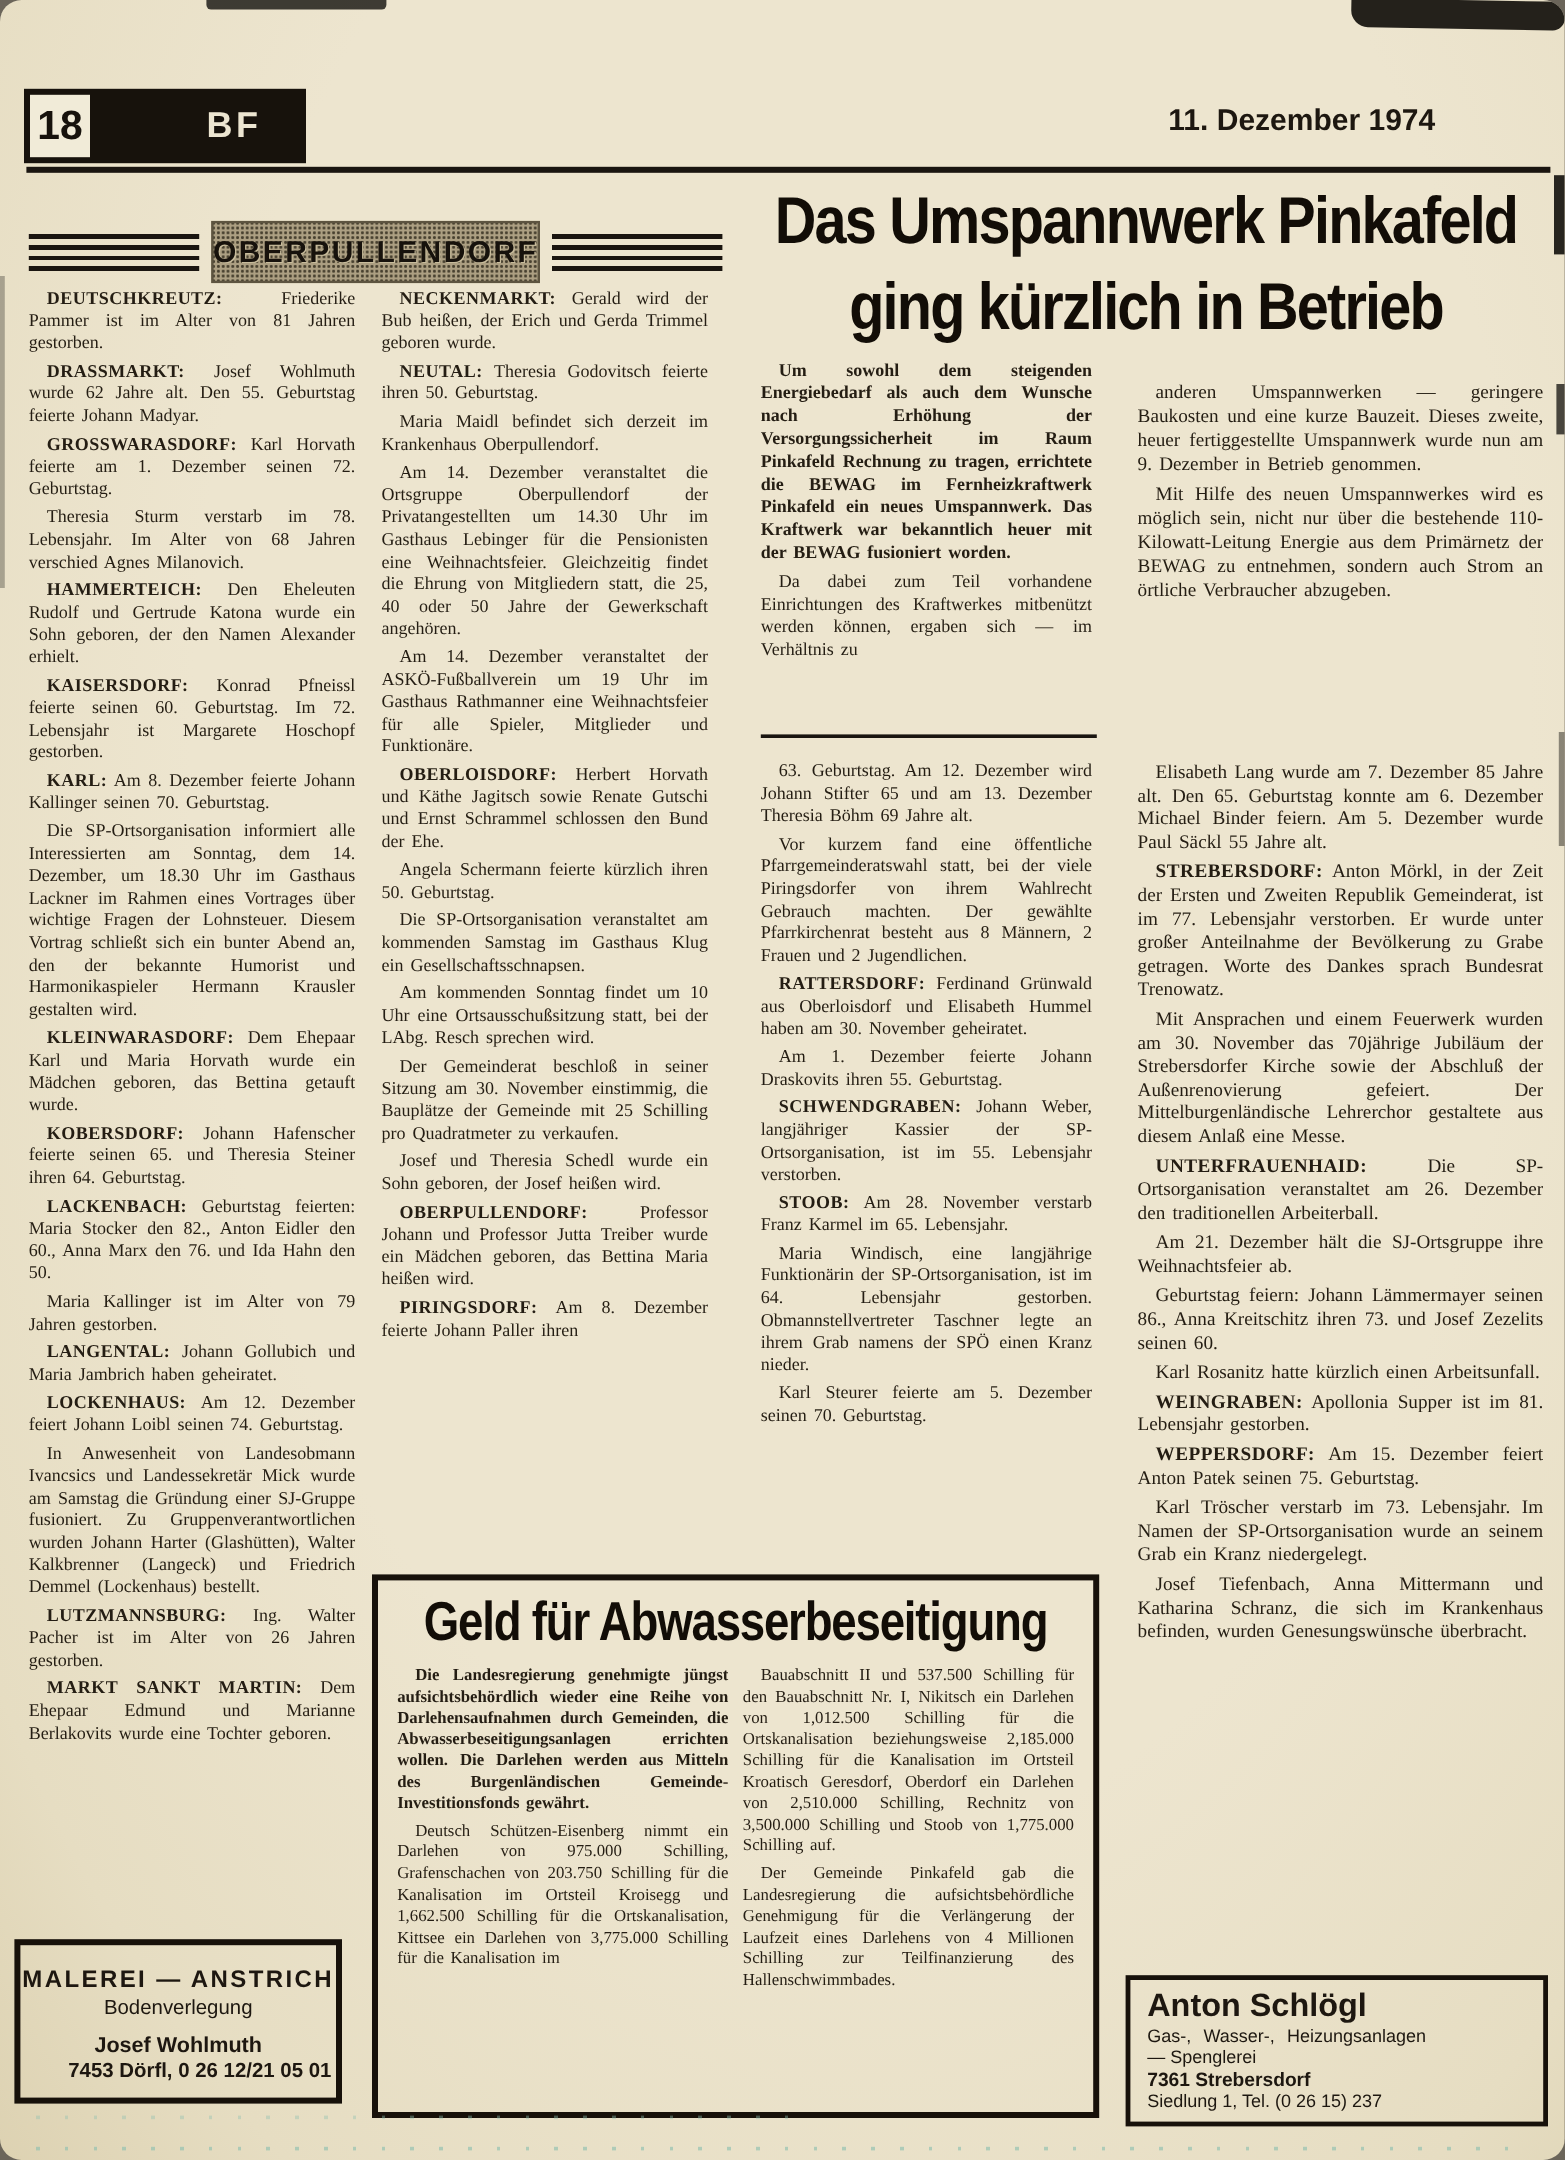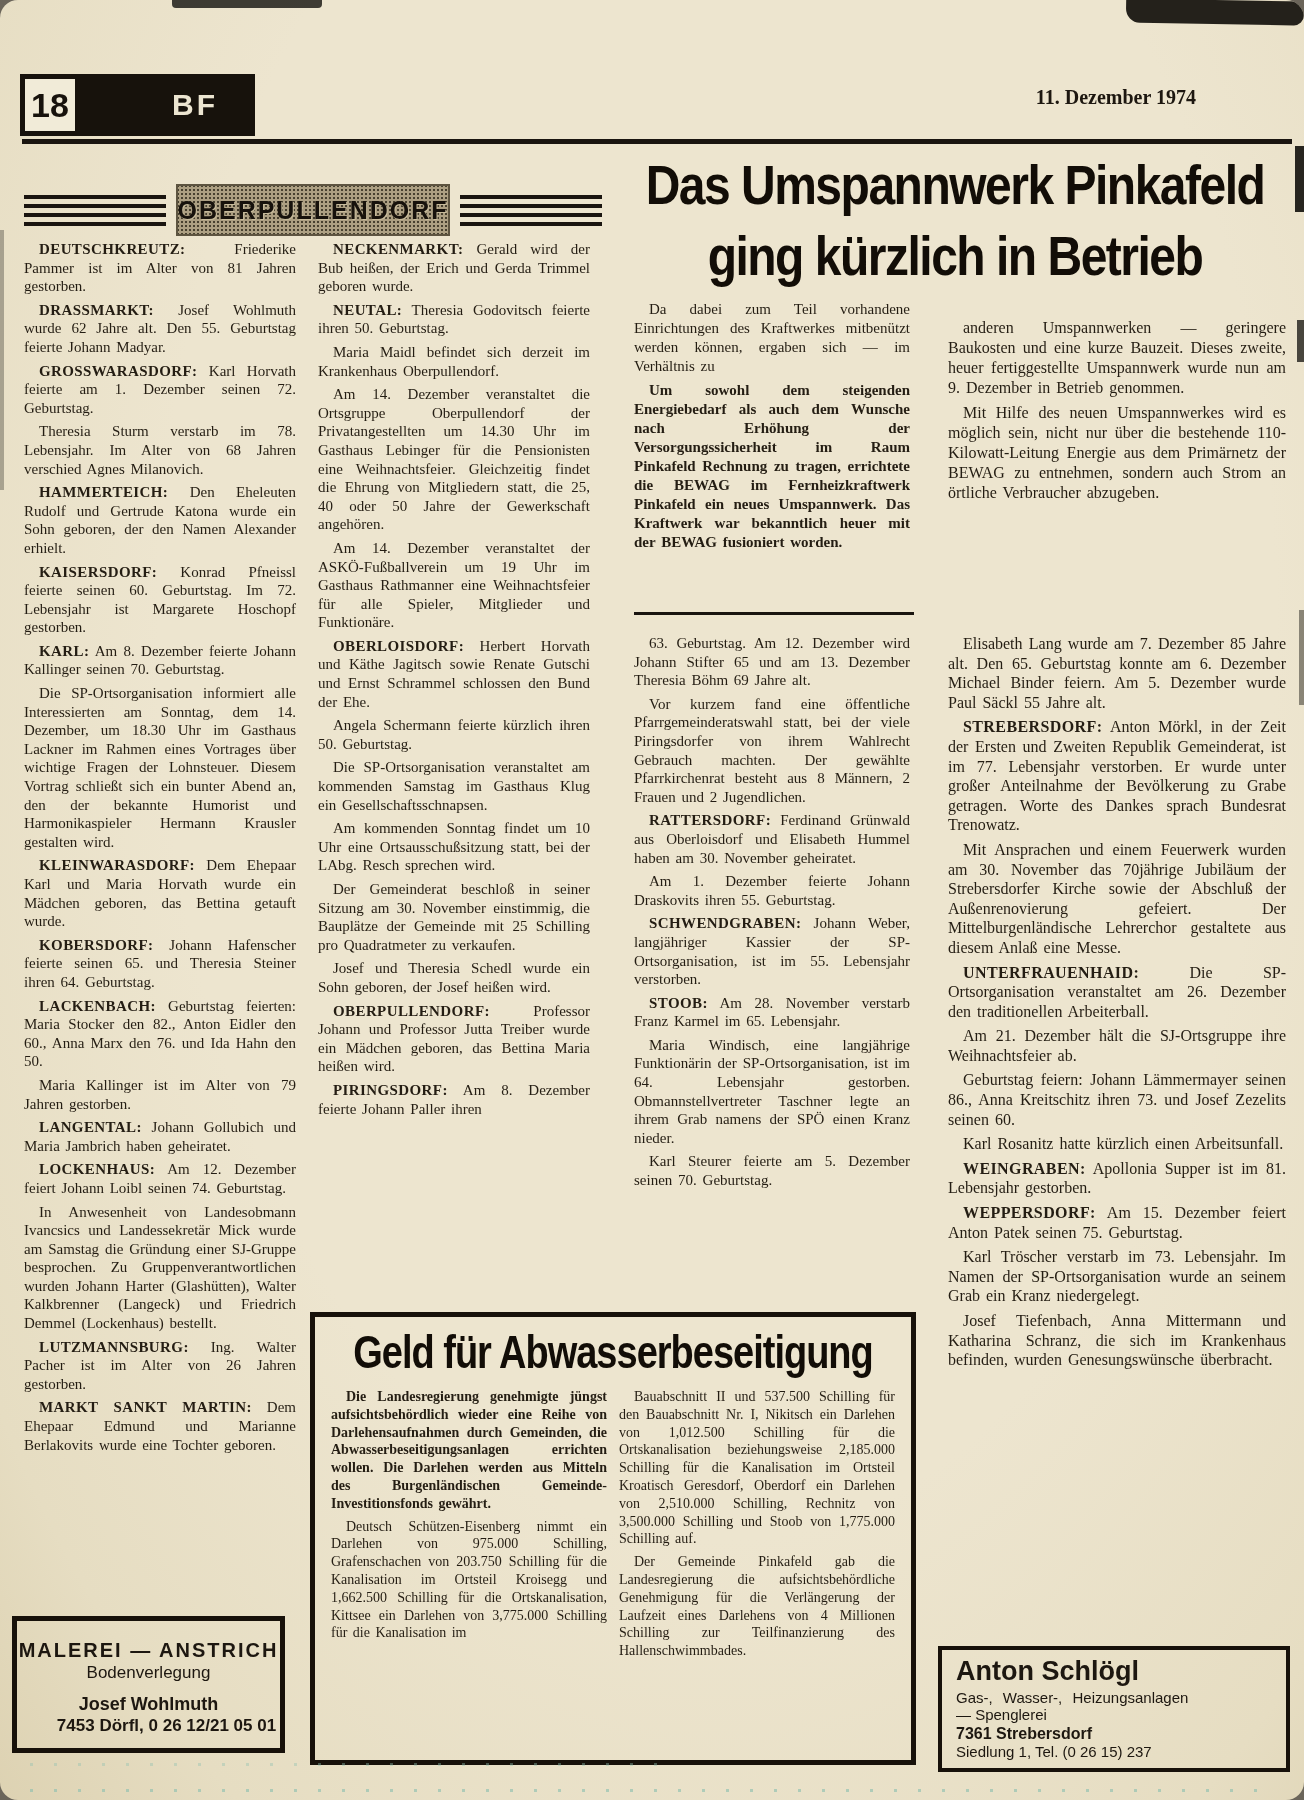--- a/index.html
+++ b/index.html
@@ -7,21 +7,21 @@
     position:relative;width:1304px;height:1800px;overflow:hidden;
     background:radial-gradient(ellipse at 55% 35%, #ede5cf 55%, #e6ddc2 85%, #ddd2b2 100%);
     color:#241d13;font-family:"Liberation Serif", serif;border-radius:18px;
   }
   
   .masthead{position:absolute;left:20px;top:74px;display:flex;height:62px;}
   .pageno{width:50px;background:#f1ebd8;border:5px solid #17120c;display:flex;align-items:center;justify-content:center;
     font-family:"Liberation Sans",sans-serif;font-weight:bold;font-size:34px;color:#17120c;}
   .brand{width:175px;background:#17120c;color:#ece5d1;display:flex;align-items:center;justify-content:center;
     font-family:"Liberation Sans",sans-serif;font-weight:bold;font-size:30px;letter-spacing:3px;padding-left:55px;box-sizing:border-box;}
-  .date{position:absolute;top:86px;right:108px;font-family:Liberation Serif, serif;font-weight:bold;font-size:20px;color:#1d1710;}
+  .date{position:absolute;top:86px;right:108px;font-family:Liberation Sans, sans-serif;font-weight:bold;font-size:25px;color:#1d1710;}
   .toprule{position:absolute;left:22px;top:139px;width:1270px;height:5px;background:#1a1510;}
   
   .banner-row{position:absolute;left:24px;top:183px;width:578px;height:54px;display:flex;align-items:center;gap:10px;}
   .rule-stack{flex:1;height:31px;background:repeating-linear-gradient(to bottom,#1a1510 0 4px,transparent 4px 9px);}
   .banner-box{width:274px;height:52px;flex:0 0 auto;display:flex;align-items:center;justify-content:center;
     background-color:#ac9f82;background-image:radial-gradient(#47402f 1px, transparent 1.4px);background-size:4px 4px;
     box-shadow:inset 0 0 0 2px #5d5440;
     font-family:"Liberation Sans",sans-serif;font-weight:bold;font-size:25px;letter-spacing:2px;color:#17120c;text-shadow:1px 1px 0 #c8bc9c;}
   
   .headline{position:absolute;left:618px;top:150px;width:674px;text-align:center;
@@ -95,21 +95,21 @@
       <p class="para"><span class="lead">HAMMERTEICH:</span> <span>Den Eheleuten Rudolf und Gertrude Katona wurde ein Sohn geboren, der den Namen Alexander erhielt.</span></p>
       <p class="para"><span class="lead">KAISERSDORF:</span> <span>Konrad Pfneissl feierte seinen 60. Geburtstag. Im 72. Lebensjahr ist Margarete Hoschopf gestorben.</span></p>
       <p class="para"><span class="lead">KARL:</span> <span>Am 8. Dezember feierte Johann Kallinger seinen 70. Geburtstag.</span></p>
       <p class="para"> <span>Die SP-Ortsorganisation informiert alle Interessierten am Sonntag, dem 14. Dezember, um 18.30 Uhr im Gasthaus Lackner im Rahmen eines Vortrages über wichtige Fragen der Lohnsteuer. Diesem Vortrag schließt sich ein bunter Abend an, den der bekannte Humorist und Harmonikaspieler Hermann Krausler gestalten wird.</span></p>
       <p class="para"><span class="lead">KLEINWARASDORF:</span> <span>Dem Ehepaar Karl und Maria Horvath wurde ein Mädchen geboren, das Bettina getauft wurde.</span></p>
       <p class="para"><span class="lead">KOBERSDORF:</span> <span>Johann Hafenscher feierte seinen 65. und Theresia Steiner ihren 64. Geburtstag.</span></p>
       <p class="para"><span class="lead">LACKENBACH:</span> <span>Geburtstag feierten: Maria Stocker den 82., Anton Eidler den 60., Anna Marx den 76. und Ida Hahn den 50.</span></p>
       <p class="para"> <span>Maria Kallinger ist im Alter von 79 Jahren gestorben.</span></p>
       <p class="para"><span class="lead">LANGENTAL:</span> <span>Johann Gollubich und Maria Jambrich haben geheiratet.</span></p>
       <p class="para"><span class="lead">LOCKENHAUS:</span> <span>Am 12. Dezember feiert Johann Loibl seinen 74. Geburtstag.</span></p>
-      <p class="para"> <span>In Anwesenheit von Landesobmann Ivancsics und Landessekretär Mick wurde am Samstag die Gründung einer SJ-Gruppe besprochen. Zu Gruppenverantwortlichen wurden Johann Harter (Glashütten), Walter Kalkbrenner (Langeck) und Friedrich Demmel (Lockenhaus) bestellt.</span></p>
+      <p class="para"> <span>In Anwesenheit von Landesobmann Ivancsics und Landessekretär Mick wurde am Samstag die Gründung einer SJ-Gruppe fusioniert. Zu Gruppenverantwortlichen wurden Johann Harter (Glashütten), Walter Kalkbrenner (Langeck) und Friedrich Demmel (Lockenhaus) bestellt.</span></p>
       <p class="para"><span class="lead">LUTZMANNSBURG:</span> <span>Ing. Walter Pacher ist im Alter von 26 Jahren gestorben.</span></p>
       <p class="para"><span class="lead">MARKT SANKT MARTIN:</span> <span>Dem Ehepaar Edmund und Marianne Berlakovits wurde eine Tochter geboren.</span></p>
     </div>
 
   <div class="txtcol" id="col2">
 
   <p class="para"><span class="lead">NECKENMARKT:</span> <span>Gerald wird der Bub heißen, der Erich und Gerda Trimmel geboren wurde.</span></p>
       <p class="para"><span class="lead">NEUTAL:</span> <span>Theresia Godovitsch feierte ihren 50. Geburtstag.</span></p>
       <p class="para"> <span>Maria Maidl befindet sich derzeit im Krankenhaus Oberpullendorf.</span></p>
       <p class="para"> <span>Am 14. Dezember veranstaltet die Ortsgruppe Oberpullendorf der Privatangestellten um 14.30 Uhr im Gasthaus Lebinger für die Pensionisten eine Weihnachtsfeier. Gleichzeitig findet die Ehrung von Mitgliedern statt, die 25, 40 oder 50 Jahre der Gewerkschaft angehören.</span></p>
@@ -119,22 +119,22 @@
       <p class="para"> <span>Die SP-Ortsorganisation veranstaltet am kommenden Samstag im Gasthaus Klug ein Gesellschaftsschnapsen.</span></p>
       <p class="para"> <span>Am kommenden Sonntag findet um 10 Uhr eine Ortsausschußsitzung statt, bei der LAbg. Resch sprechen wird.</span></p>
       <p class="para"> <span>Der Gemeinderat beschloß in seiner Sitzung am 30. November einstimmig, die Bauplätze der Gemeinde mit 25 Schilling pro Quadratmeter zu verkaufen.</span></p>
       <p class="para"> <span>Josef und Theresia Schedl wurde ein Sohn geboren, der Josef heißen wird.</span></p>
       <p class="para"><span class="lead">OBERPULLENDORF:</span> <span>Professor Johann und Professor Jutta Treiber wurde ein Mädchen geboren, das Bettina Maria heißen wird.</span></p>
       <p class="para"><span class="lead">PIRINGSDORF:</span> <span>Am 8. Dezember feierte Johann Paller ihren</span></p>
     </div>
 
   <div class="txtcol" id="art-left">
 
-  <p class="para"><span>Da dabei zum Teil vorhandene Einrichtungen des Kraftwerkes mitbenützt werden können, ergaben sich — im Verhältnis zu</span></p>
-      <p class="para bold"><span>Um sowohl dem steigenden Energiebedarf als auch dem Wunsche nach Erhöhung der Versorgungssicherheit im Raum Pinkafeld Rechnung zu tragen, errichtete die BEWAG im Fernheizkraftwerk Pinkafeld ein neues Umspannwerk. Das Kraftwerk war bekanntlich heuer mit der BEWAG fusioniert worden.</span></p>
+  <p class="para bold"><span>Um sowohl dem steigenden Energiebedarf als auch dem Wunsche nach Erhöhung der Versorgungssicherheit im Raum Pinkafeld Rechnung zu tragen, errichtete die BEWAG im Fernheizkraftwerk Pinkafeld ein neues Umspannwerk. Das Kraftwerk war bekanntlich heuer mit der BEWAG fusioniert worden.</span></p>
+      <p class="para"><span>Da dabei zum Teil vorhandene Einrichtungen des Kraftwerkes mitbenützt werden können, ergaben sich — im Verhältnis zu</span></p>
     </div>
   <div class="txtcol" id="art-right">
 
   <p class="para"><span>anderen Umspannwerken — geringere Baukosten und eine kurze Bauzeit. Dieses zweite, heuer fertiggestellte Umspannwerk wurde nun am 9. Dezember in Betrieb genommen.</span></p>
       <p class="para"><span>Mit Hilfe des neuen Umspannwerkes wird es möglich sein, nicht nur über die bestehende 110-Kilowatt-Leitung Energie aus dem Primärnetz der BEWAG zu entnehmen, sondern auch Strom an örtliche Verbraucher abzugeben.</span></p>
     </div>
   <div class="art-rule"></div>
 
   <div class="txtcol" id="col3">
 

